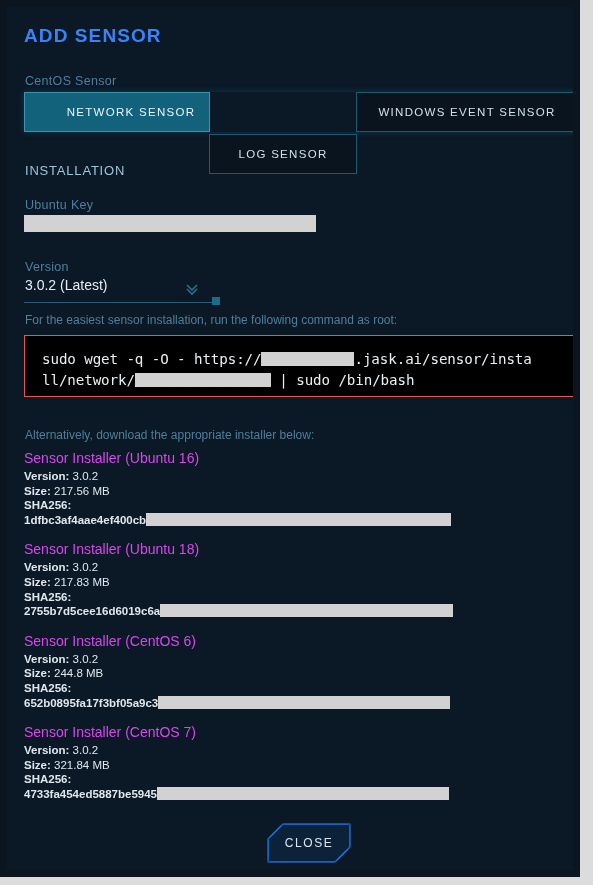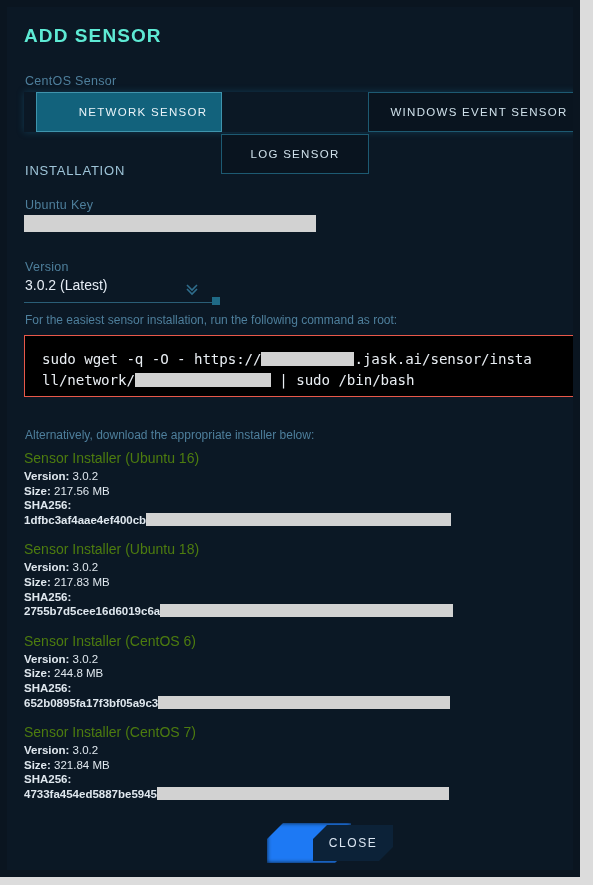--- a/index.html
+++ b/index.html
@@ -18,21 +18,21 @@
   .panel{
     position:absolute;left:7px;top:7px;
     width:566px;height:863px;
     background:#0b1825;
     box-sizing:border-box;
     overflow:hidden;
   }
   .title{
     position:absolute;left:17px;top:18px;
     font-size:19px;font-weight:bold;letter-spacing:1.1px;
-    color:#5eead4;
+    color:#3b82f6;
   }
   .lbl{
     color:#4e7f9c;font-size:12.5px;letter-spacing:.3px;
   }
   .lbl-select{position:absolute;left:18px;top:67px;}
   .section-head{
     position:absolute;left:18px;top:156px;
     color:#9ec4d8;font-size:13px;letter-spacing:.8px;
   }
   
@@ -46,21 +46,21 @@
     flex:0 0 auto;
     height:40px;
     box-sizing:border-box;
     display:flex;align-items:center;justify-content:center;
     font-size:11.5px;letter-spacing:1.3px;
     color:#cfe0ea;
     background:#09141f;
     border:1px solid #1d5a72;
     margin-left:-1px;
   }
-  .tab:first-child{margin-left:12px;padding-left:28px;}
+  .tab:first-child{margin-left:0;padding-left:28px;}
   .tab.active{
     background:#12627c;
     border:1px solid #3f94ad;
     color:#eaf4f9;
   }
   .tab-net{width:186px;}
   .tab-log{width:148px;margin-top:42px;}
   .tab-win{width:222px;}
 
   
@@ -123,21 +123,21 @@
 
   .alt{
     position:absolute;left:18px;top:421px;
     color:#4e7f9c;font-size:12px;
   }
 
   
   .installers{position:absolute;left:17px;top:443px;width:540px;}
   .inst{margin-bottom:14px;}
   .inst-link{
-    color:#4d7c0f;font-size:14px;display:block;margin-bottom:3px;
+    color:#d946ef;font-size:14px;display:block;margin-bottom:3px;
     cursor:pointer;
   }
   .inst-meta{
     color:#dfe7ee;font-size:11.5px;line-height:14.6px;font-weight:bold;
   }
   .inst-meta .v{font-weight:normal;}
   .sha{
     font-size:11.5px;color:#dfe7ee;white-space:nowrap;line-height:14.6px;
     font-weight:bold;
   }
@@ -154,21 +154,20 @@
   .close-btn{
     position:absolute;left:0;top:0;
     width:80px;height:36px;
     background:#0c2238;
     color:#dbe6f2;
     font-size:12px;letter-spacing:1.6px;
     display:flex;align-items:center;justify-content:center;
     clip-path:polygon(14px 0, 100% 0, 100% 22px, 66px 100%, 0 100%, 0 14px);
     box-sizing:border-box;
     cursor:pointer;
-    margin-left:44px;
   }
   .close-glow{
     position:absolute;left:-2px;top:-2px;width:84px;height:40px;
     background:#1f7fff;
     clip-path:polygon(16px 0, 100% 0, 100% 24px, 68px 100%, 0 100%, 0 16px);
     filter:blur(2px);
     opacity:.95;
   }
 </style>
 </head>

